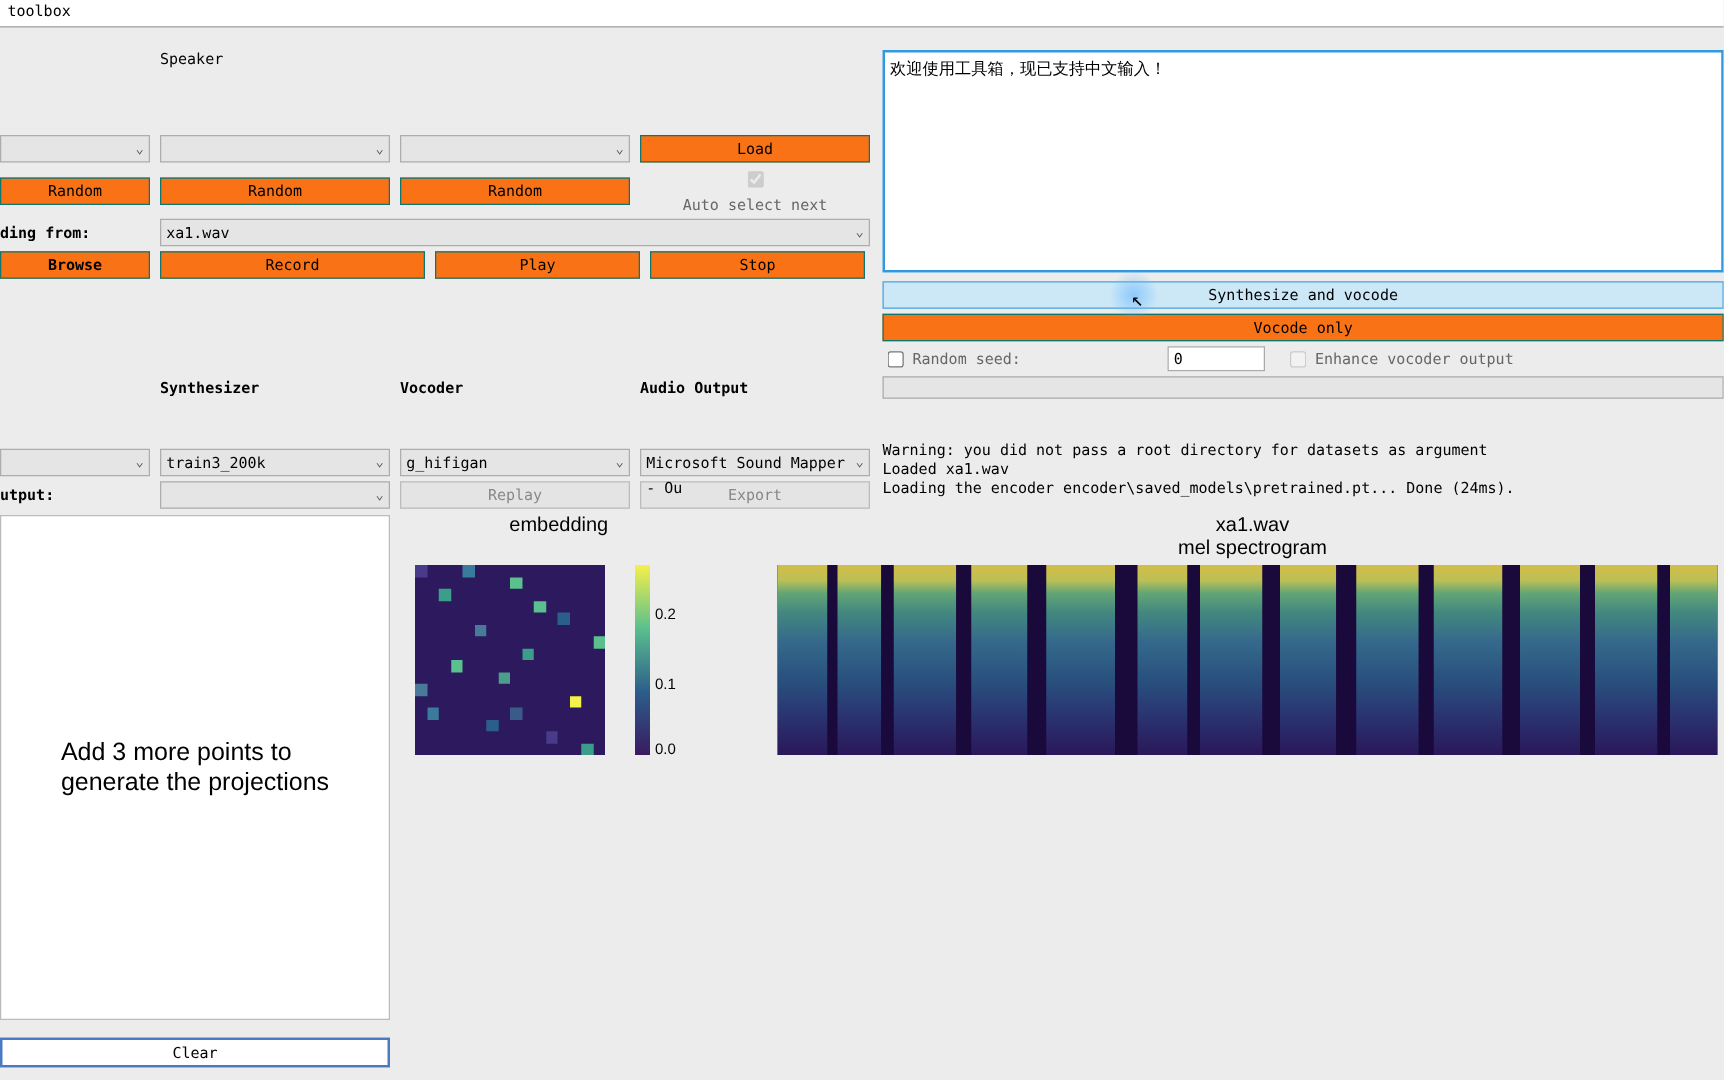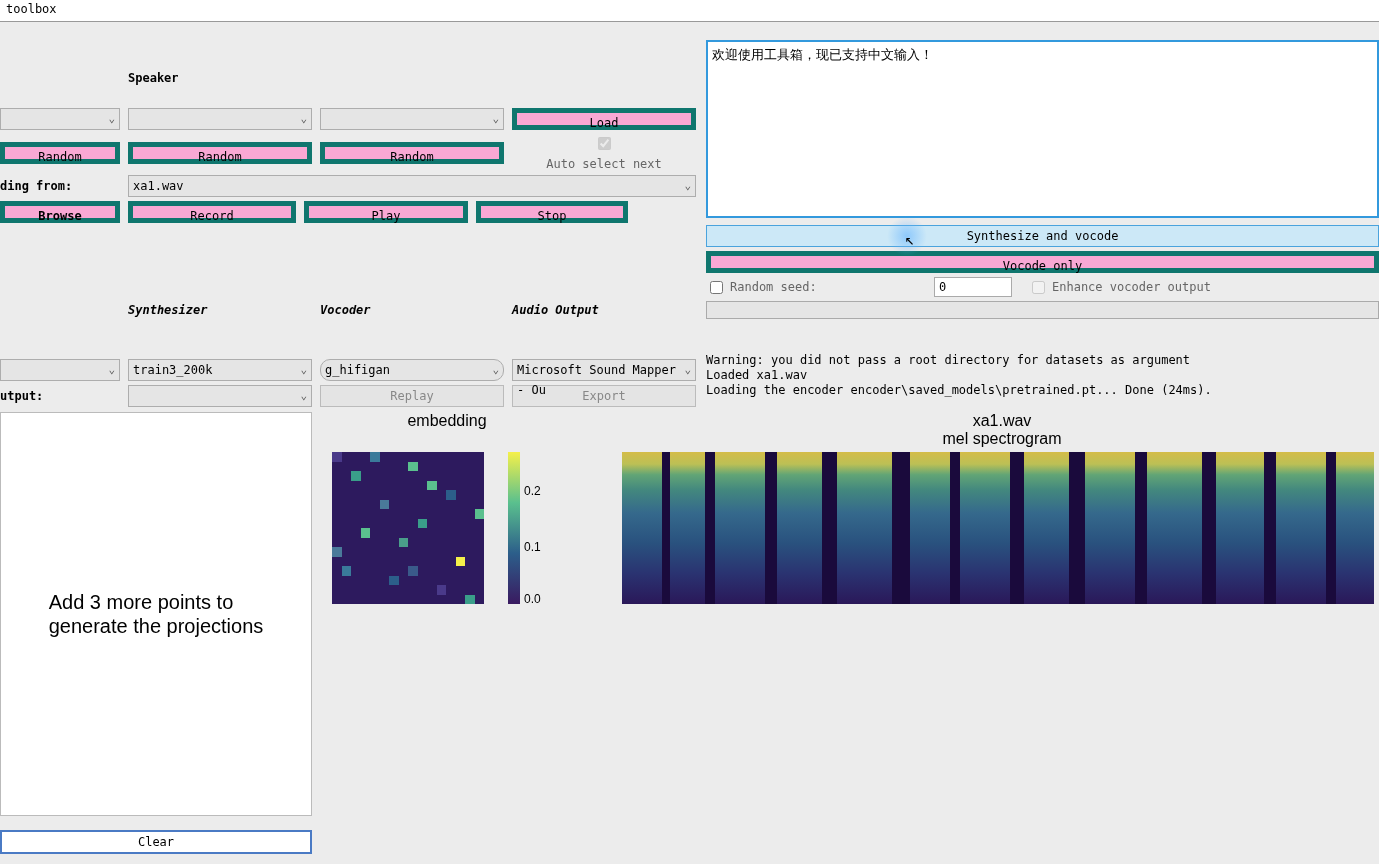--- a/index.html
+++ b/index.html
@@ -35,28 +35,27 @@
       flex: 1;
       padding-left: 6px;
     }
     .row {
       display: flex;
       align-items: center;
       margin-bottom: 4px;
       gap: 8px;
     }
     .col-header {
-      font-weight: bold;
+      font-weight: normal;
       font-size: 12px;
       padding-bottom: 50px;
-      margin-top: 31px;
     }
     .btn {
-      background: #f9a8d4;
-      border: 5px solid #0f766e;
+      background: #f97316;
+      border: 1px solid #0f766e;
       height: 22px;
       text-align: center;
       line-height: 20px;
       cursor: pointer;
       font-size: 12px;
     }
     .btn-disabled {
       background: #e4e4e4;
       color: #888;
       border: 1px solid #bbb;
@@ -284,38 +283,38 @@
       </label>
     </div>
 
     <div class="row">
       <div style="width:120px;" class="label-left-cut">ding from:</div>
       <div class="dropdown" style="width:568px;"><span>xa1.wav</span></div>
     </div>
 
     <div class="row">
       <div class="btn" style="width:120px;font-weight:bold;">Browse</div>
-      <div class="btn" style="width:168px;">Record</div>
+      <div class="btn" style="width:212px;">Record</div>
       <div class="btn" style="width:164px;">Play</div>
-      <div class="btn" style="width:152px;">Stop</div>
-    </div>
-
-    <div class="row" style="height:64px; align-items:flex-end; margin-top:30px;font-style:italic;">
+      <div class="btn" style="width:172px;">Stop</div>
+    </div>
+
+    <div class="row" style="height:64px; align-items:flex-end; margin-top:30px;">
       <div style="width:120px;"></div>
       <div style="width:184px; font-weight:bold;">Synthesizer</div>
       <div style="width:184px; font-weight:bold;">Vocoder</div>
       <div style="width:184px; font-weight:bold;">Audio Output</div>
     </div>
 
     <div style="height:38px;"></div>
 
     <div class="row">
       <div class="dropdown" style="width:120px;"><span></span></div>
       <div class="dropdown" style="width:184px;"><span>train3_200k</span></div>
-      <div class="dropdown" style="width:184px;border-radius:10px;"><span>g_hifigan</span></div>
+      <div class="dropdown" style="width:184px;"><span>g_hifigan</span></div>
       <div class="dropdown" style="width:184px;"><span>Microsoft Sound Mapper - Ou</span></div>
     </div>
 
     <div class="row">
       <div style="width:120px;" class="label-left-cut">utput:</div>
       <div class="dropdown" style="width:184px;"><span></span></div>
       <div class="btn btn-disabled" style="width:184px;">Replay</div>
       <div class="btn btn-disabled" style="width:184px;">Export</div>
     </div>
   </div>

